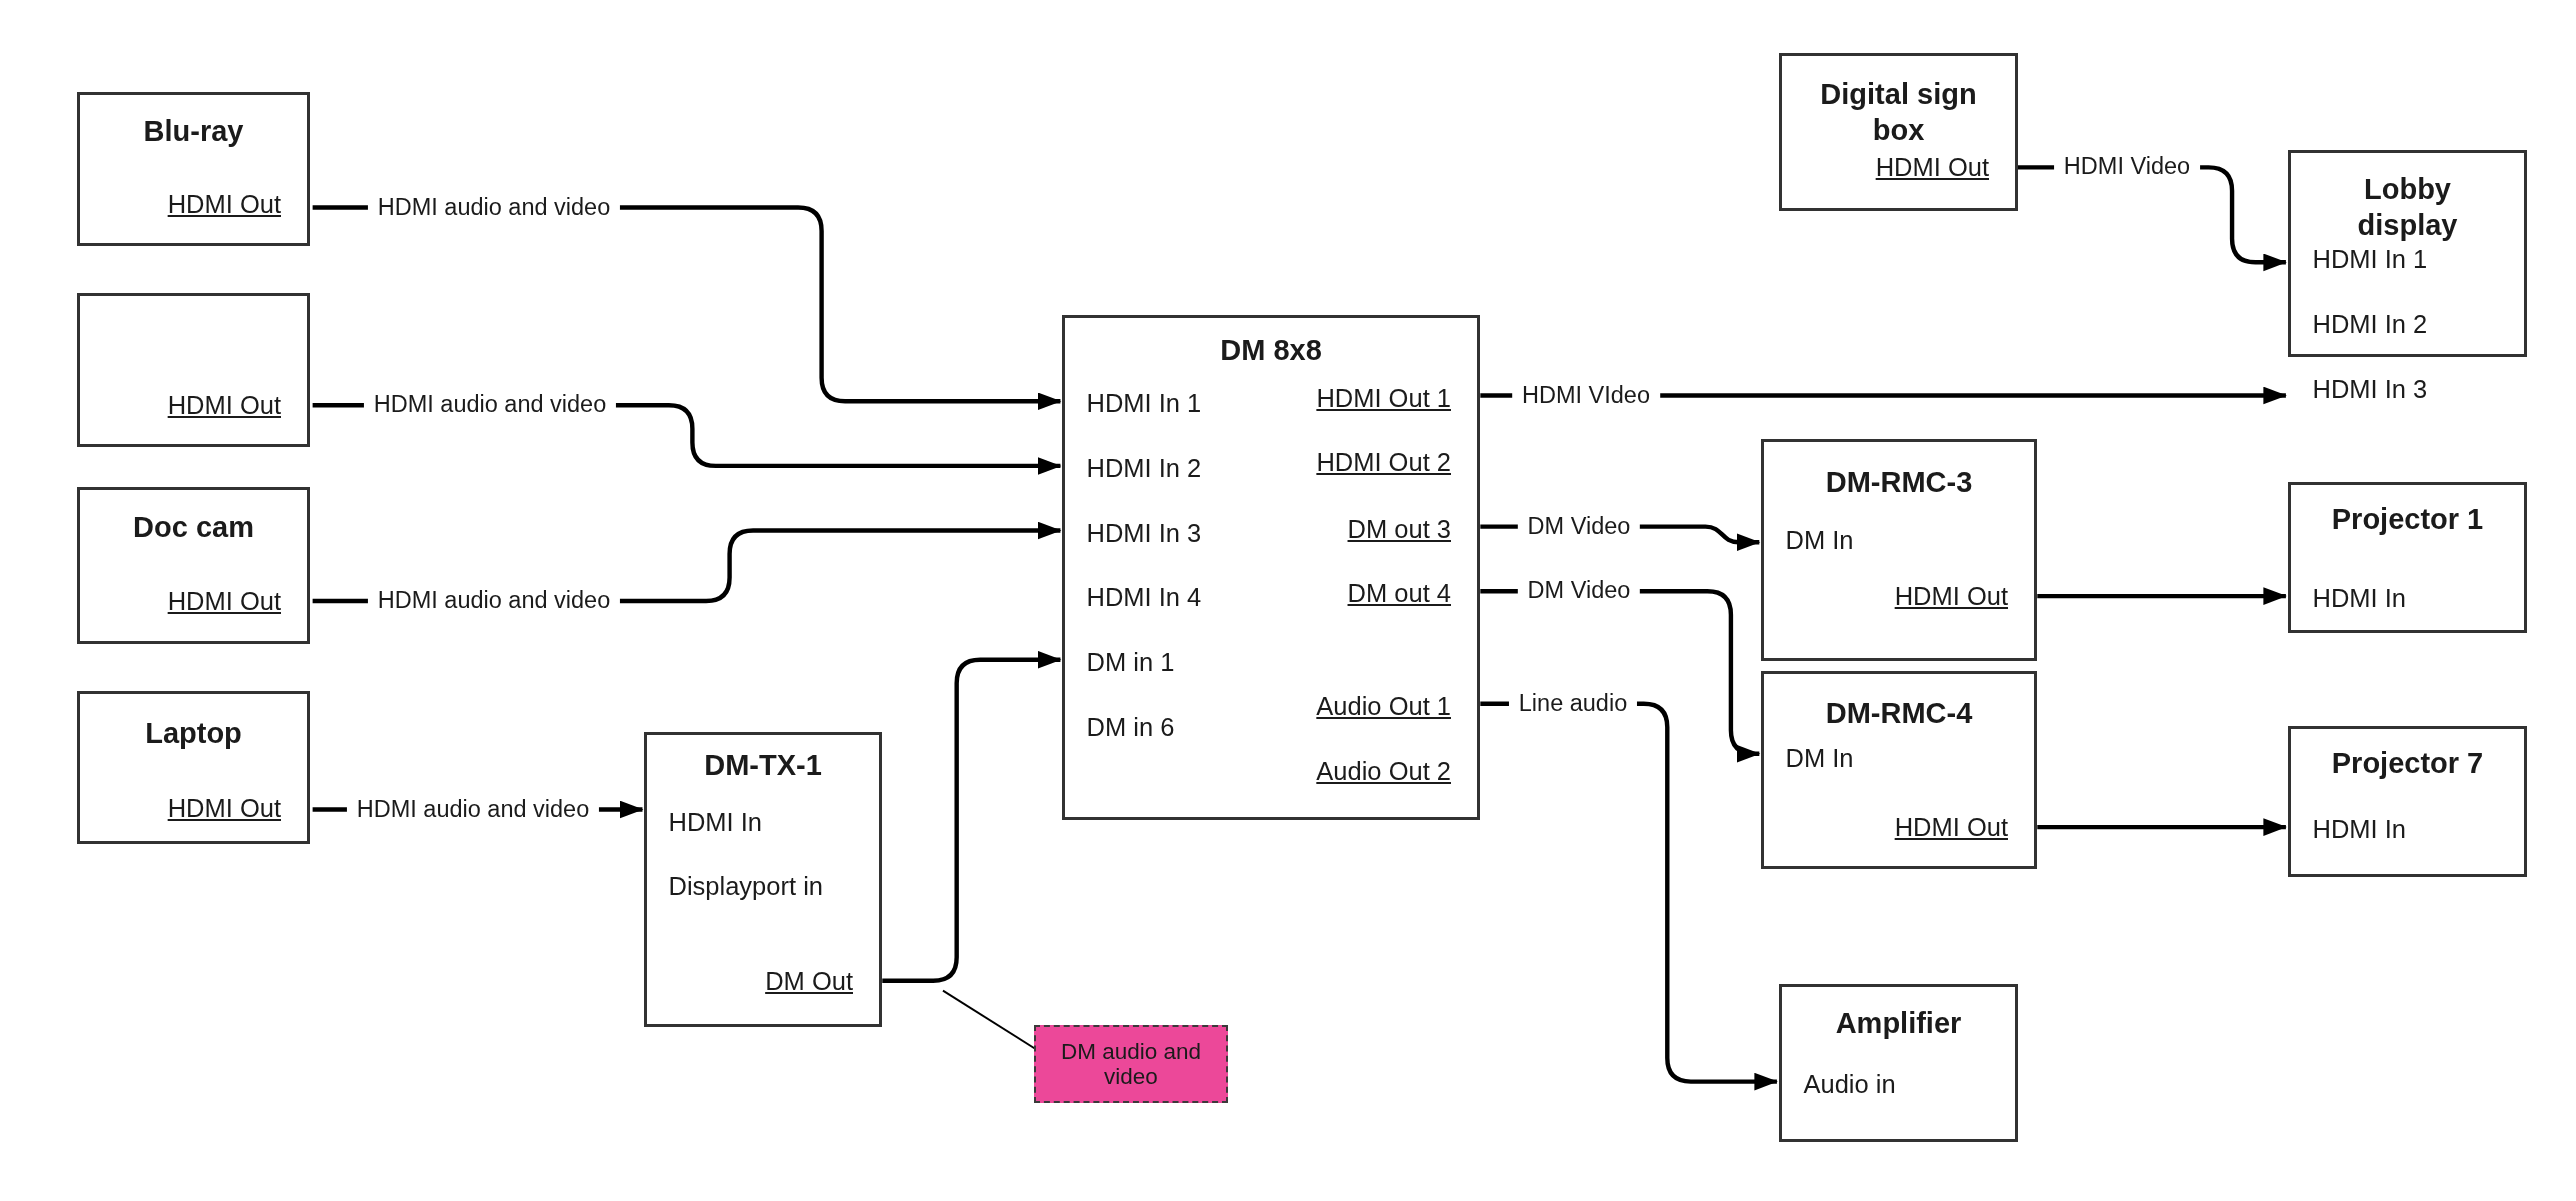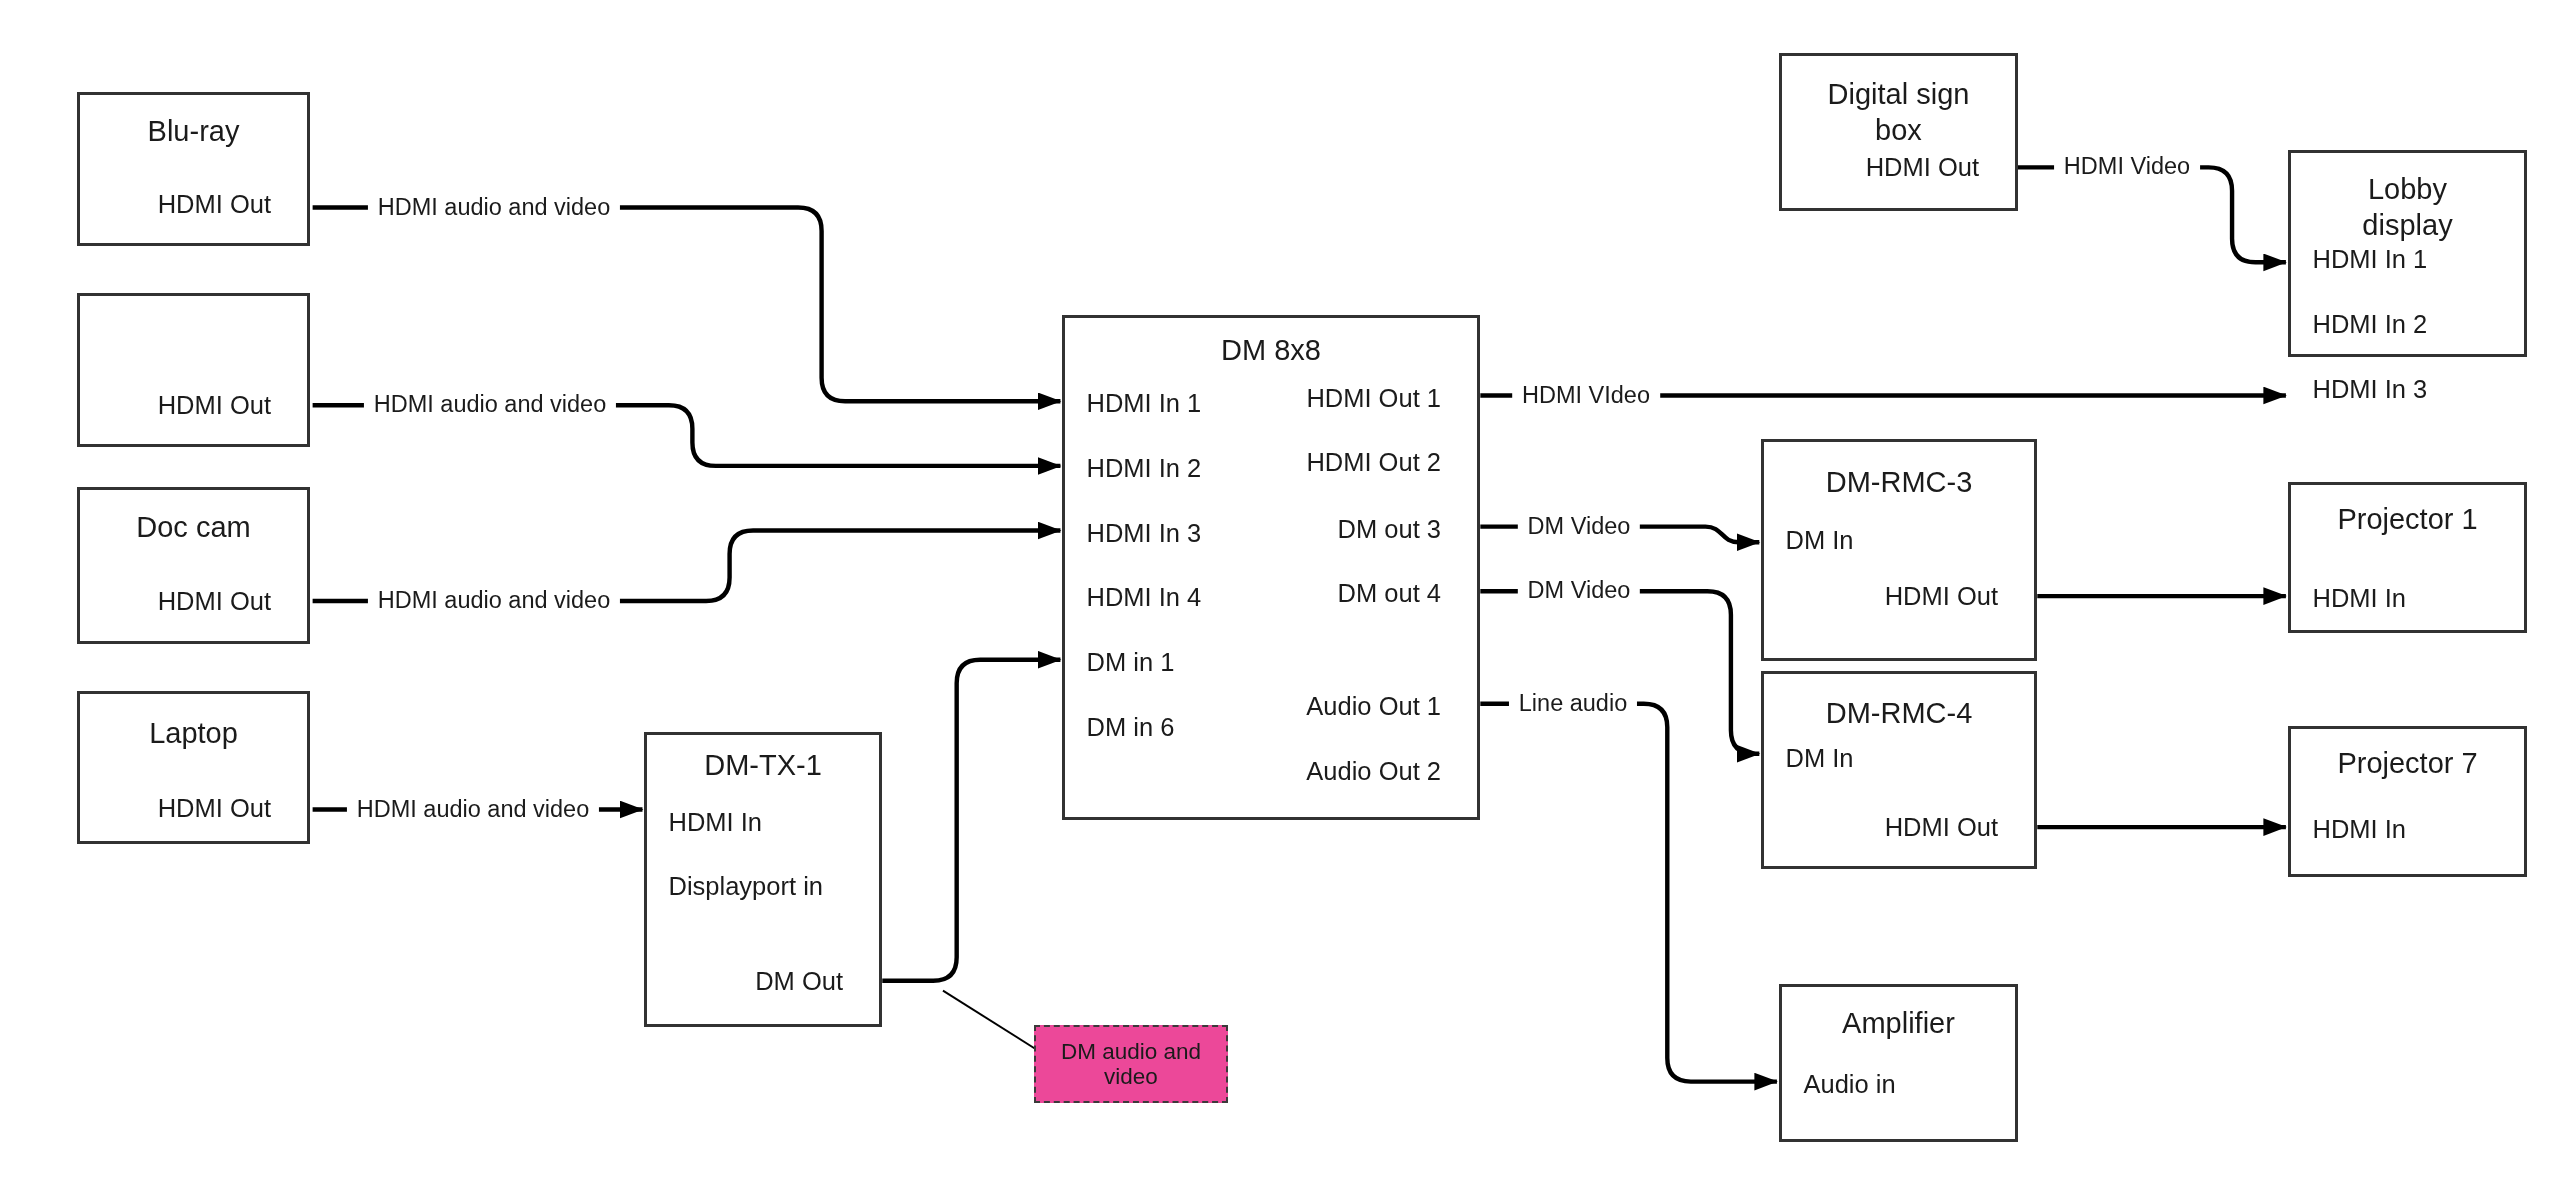--- a/index.html
+++ b/index.html
@@ -14,33 +14,33 @@
   .stage svg{position:absolute;left:0;top:0;}
   .node{
     position:absolute;
     border:3.9px solid #323232;
     background:#ffffff;
     box-sizing:border-box;
   }
   .node .title{
     position:absolute;left:0;right:0;
     text-align:center;
-    font-weight:400;
+    font-weight:700;
     font-size:29px;
     line-height:36px;
     white-space:pre-line;
   }
   .port{
     position:absolute;
     font-size:25.5px;
     height:29px;line-height:29px;
     white-space:nowrap;
   }
   .port.left{left:21.5px;text-align:center;}
-  .port.right{right:36px;}
+  .port.right{right:26px;text-decoration:underline;}
   .edge-label{
     position:absolute;
     transform:translate(-50%,-50%);
     background:#ffffff;
     padding:0 9.8px;
     font-size:23.5px;
     line-height:27.4px;
     white-space:nowrap;
   }
   .note{

